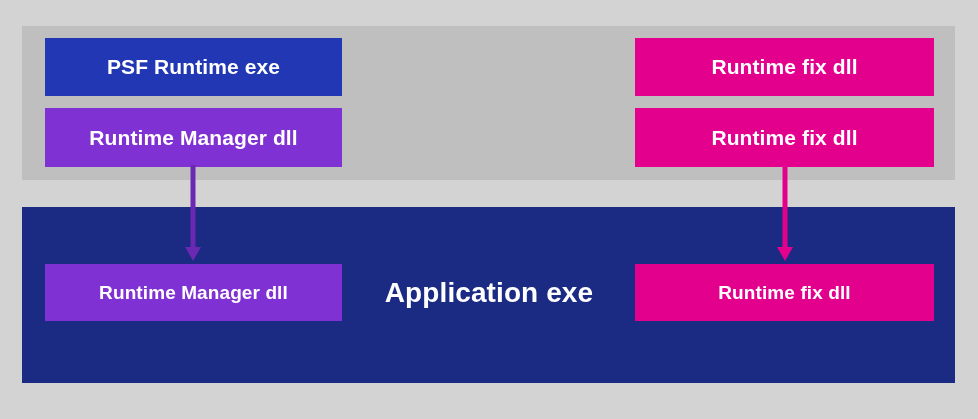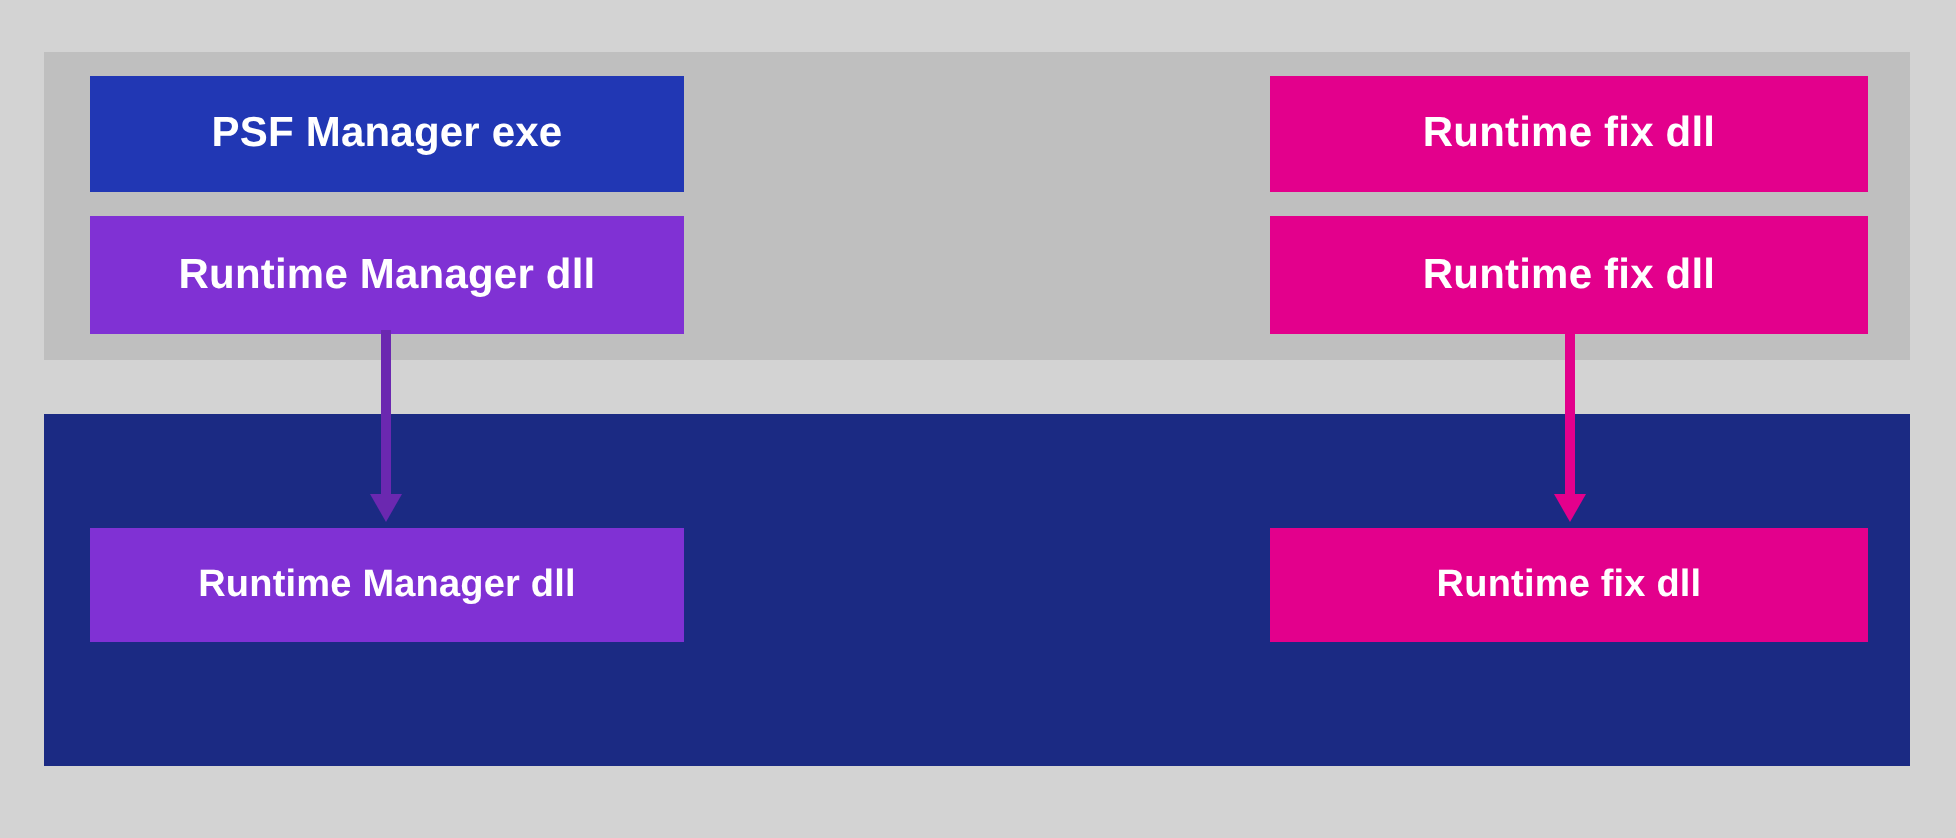--- a/index.html
+++ b/index.html
@@ -132,33 +132,34 @@
     height: 98px;
   }
 </style>
 </head>
 <body>
 
 <div id="canvas">
 
   <div id="psf-container"></div>
 
-  <div class="box" id="psf-launcher-box">PSF Manager exe</div>
+  <div class="box" id="psf-launcher-box">PSF Runtime exe</div>
 
   <div class="box" id="runtime-manager-box-top">Runtime Manager dll</div>
 
 
   <div class="box" id="runtime-fix-box-1">Runtime fix dll</div>
 
   <div class="box" id="runtime-fix-box-2">Runtime fix dll</div>
 
   <div id="app-container"></div>
 
   <div class="box" id="runtime-manager-box-bottom">Runtime Manager dll</div>
 
+  <div class="box" id="application-exe-label">Application exe</div>
 
   <div class="box" id="runtime-fix-box-3">Runtime fix dll</div>
 
   <svg class="arrow" id="arrow-runtime-manager" viewBox="0 0 26 98" width="26" height="98">
     <line x1="13" y1="0" x2="13" y2="84" stroke="#6b28b0" stroke-width="5"></line>
     <polygon points="5,82 21,82 13,96" fill="#6b28b0"></polygon>
   </svg>
 
   <svg class="arrow" id="arrow-runtime-fix" viewBox="0 0 26 98" width="26" height="98">
     <line x1="13" y1="0" x2="13" y2="84" stroke="#e3008c" stroke-width="5"></line>

